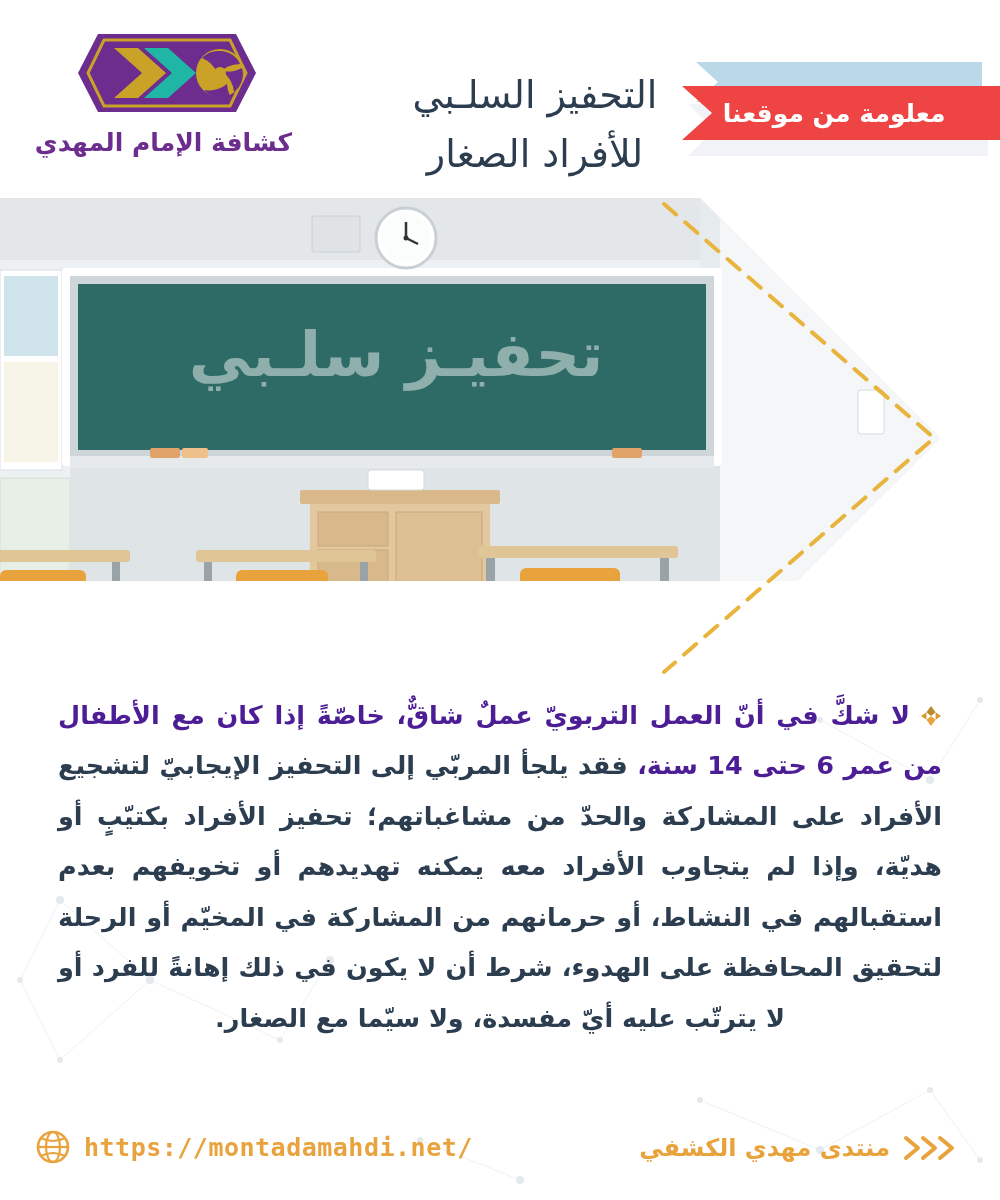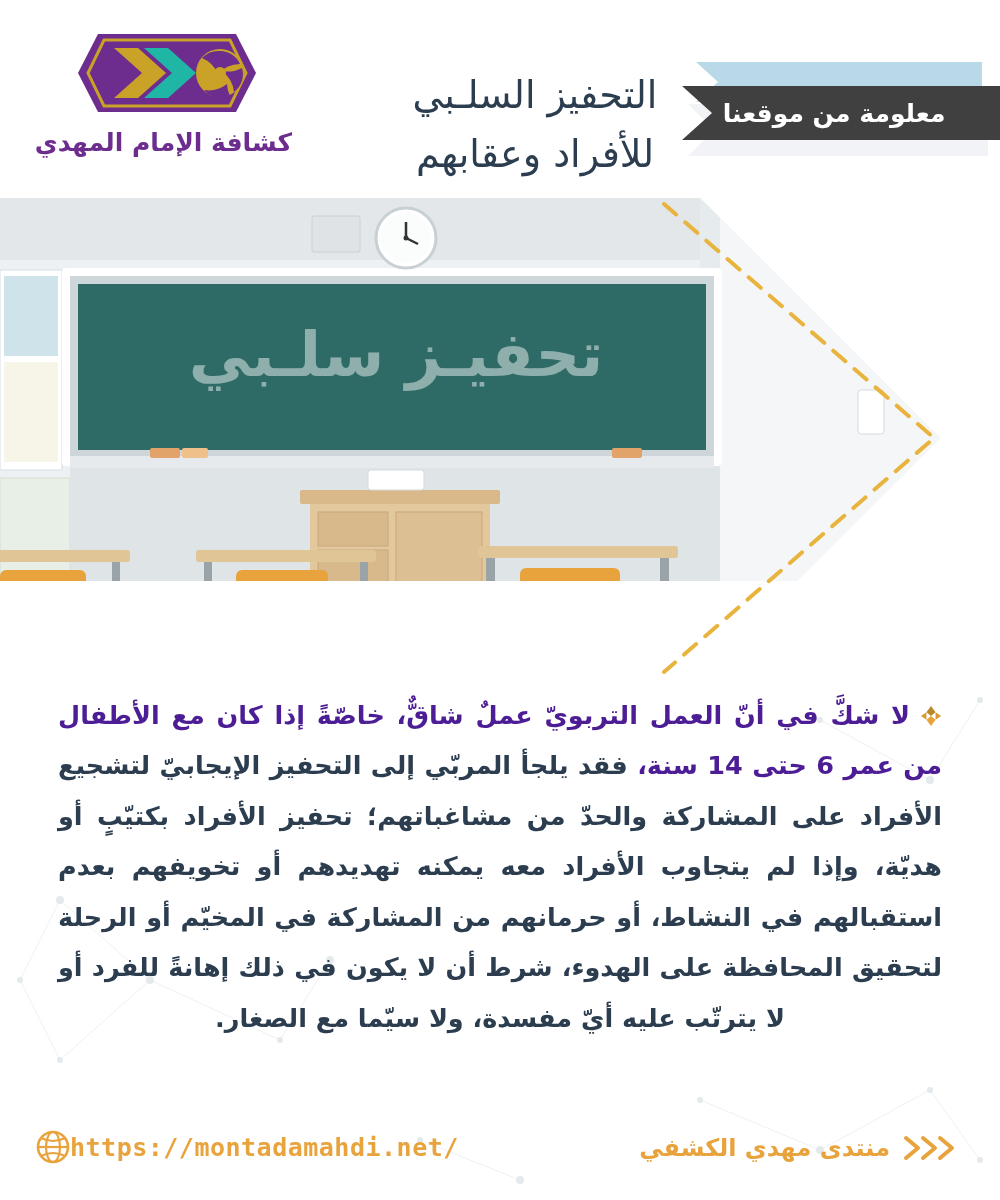--- a/index.html
+++ b/index.html
@@ -48,21 +48,21 @@
     position: absolute;
     top: 0px; right: 18px;
     width: 286px; height: 40px;
     background: #b9d8e8;
     clip-path: polygon(0 0, 100% 0, 100% 100%, 0 100%, 22px 50%);
   }
   .ribbon-yellow {
     position: absolute;
     top: 24px; right: 0px;
     width: 318px; height: 54px;
-    background: #404040;
+    background: #ef4444;
     clip-path: polygon(0 0, 100% 0, 100% 100%, 0 100%, 30px 50%);
     display: flex; align-items: center; justify-content: center;
   }
   .ribbon-yellow span {
     color: #ffffff;
     font-size: 25px;
     font-weight: bold;
     letter-spacing: 0px;
     padding-right: 14px;
     white-space: nowrap;
@@ -145,21 +145,21 @@
 
   
   .footer {
     position: absolute;
     bottom: 0; left: 0; right: 0;
     height: 92px;
   }
   .footer-left {
     position: absolute;
     left: 36px; top: 22px;
-    display: flex; align-items: center; 
+    display: flex; align-items: center; gap: 14px;
     direction: ltr;
   }
   .globe { width: 34px; height: 34px; display:block; }
   .footer-url {
     color: #e8a33d;
     font-size: 25px;
     font-weight: bold;
     font-family: "DejaVu Sans Mono", "Liberation Mono", monospace;
     letter-spacing: 0.5px;
   }
@@ -228,21 +228,21 @@
     <div class="ribbon-wrap">
       <div class="ribbon-shadow"></div>
       <div class="ribbon-blue"></div>
       <div class="ribbon-yellow">
         <span>معلومة من موقعنا</span>
       </div>
     </div>
 
     <div class="header-title">
       <div>التحفيز السلـبي</div>
-      <div>للأفراد وعقابهم</div>
+      <div>للأفراد الصغار</div>
     </div>
 
     <div class="logo">
       <svg class="logo-mark" viewBox="0 0 186 86">
         <defs>
           <clipPath id="hexclip">
             <path d="M24 4 H162 L182 43 L162 82 H24 L4 43 Z"></path>
           </clipPath>
         </defs>
         <path d="M24 4 H162 L182 43 L162 82 H24 L4 43 Z" fill="#6c2d8f"></path>

